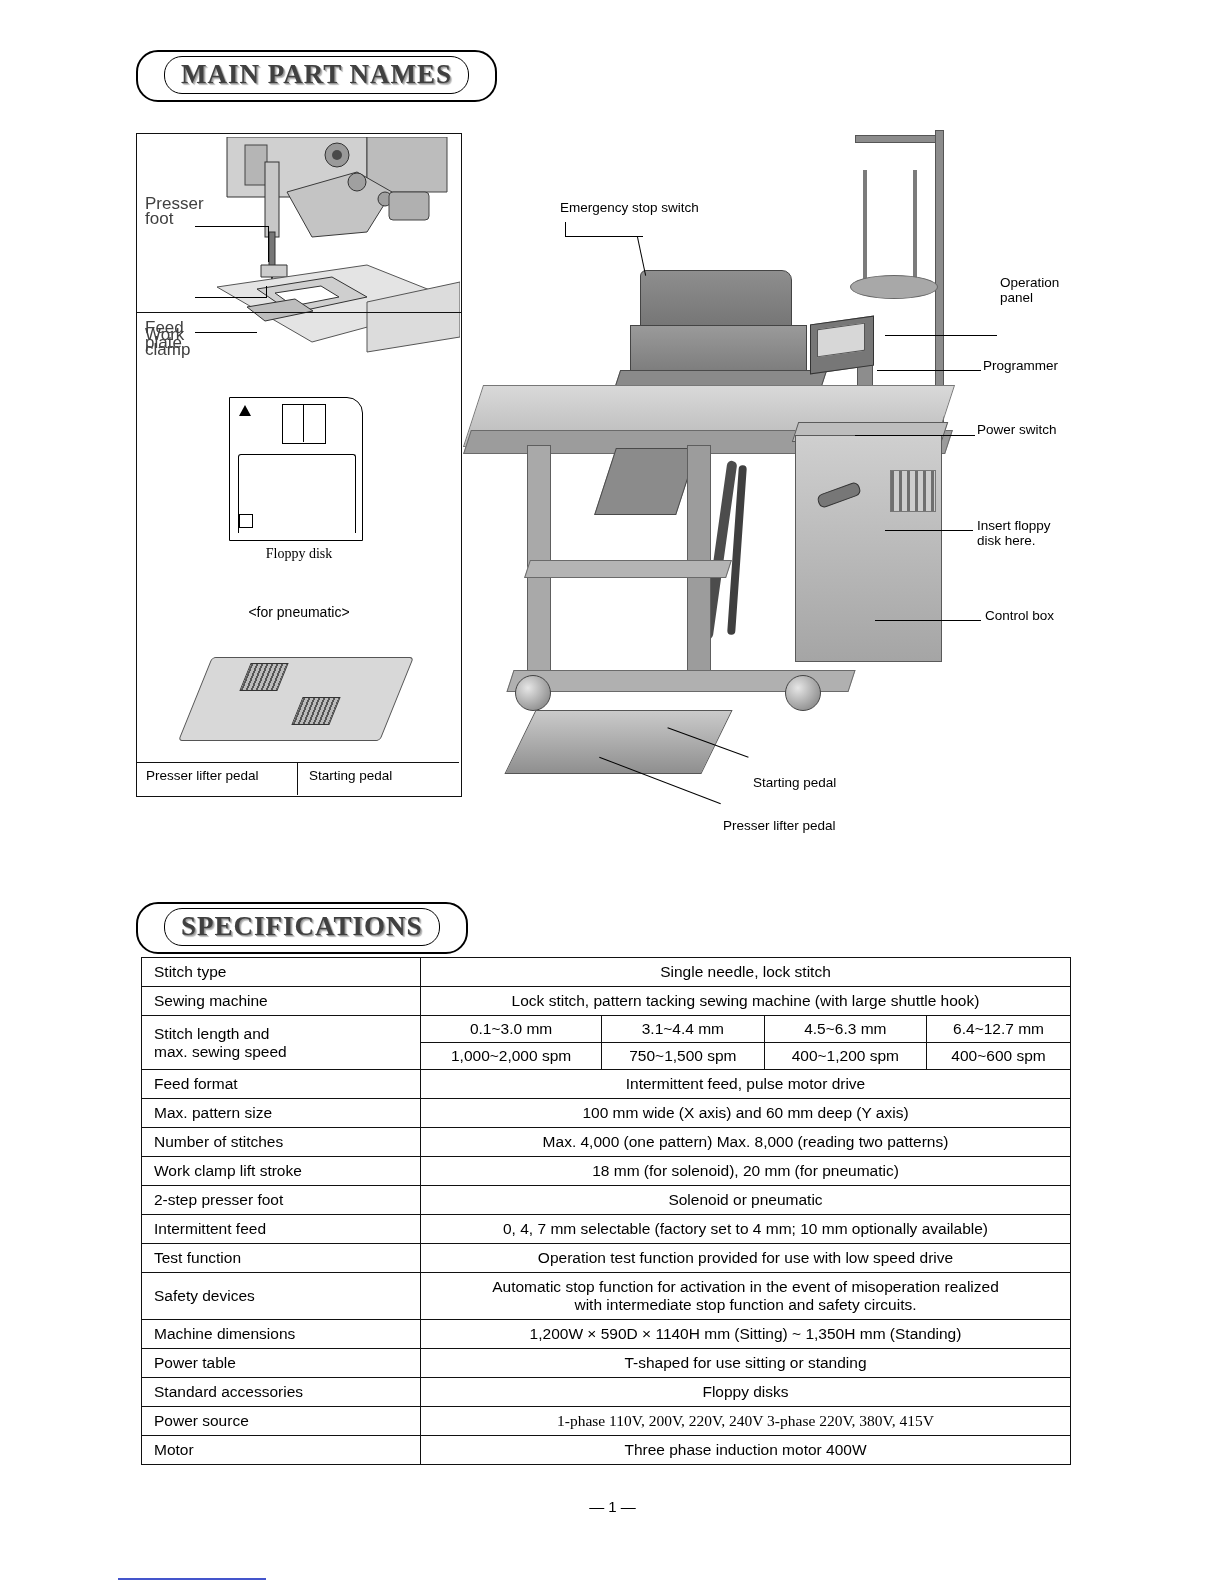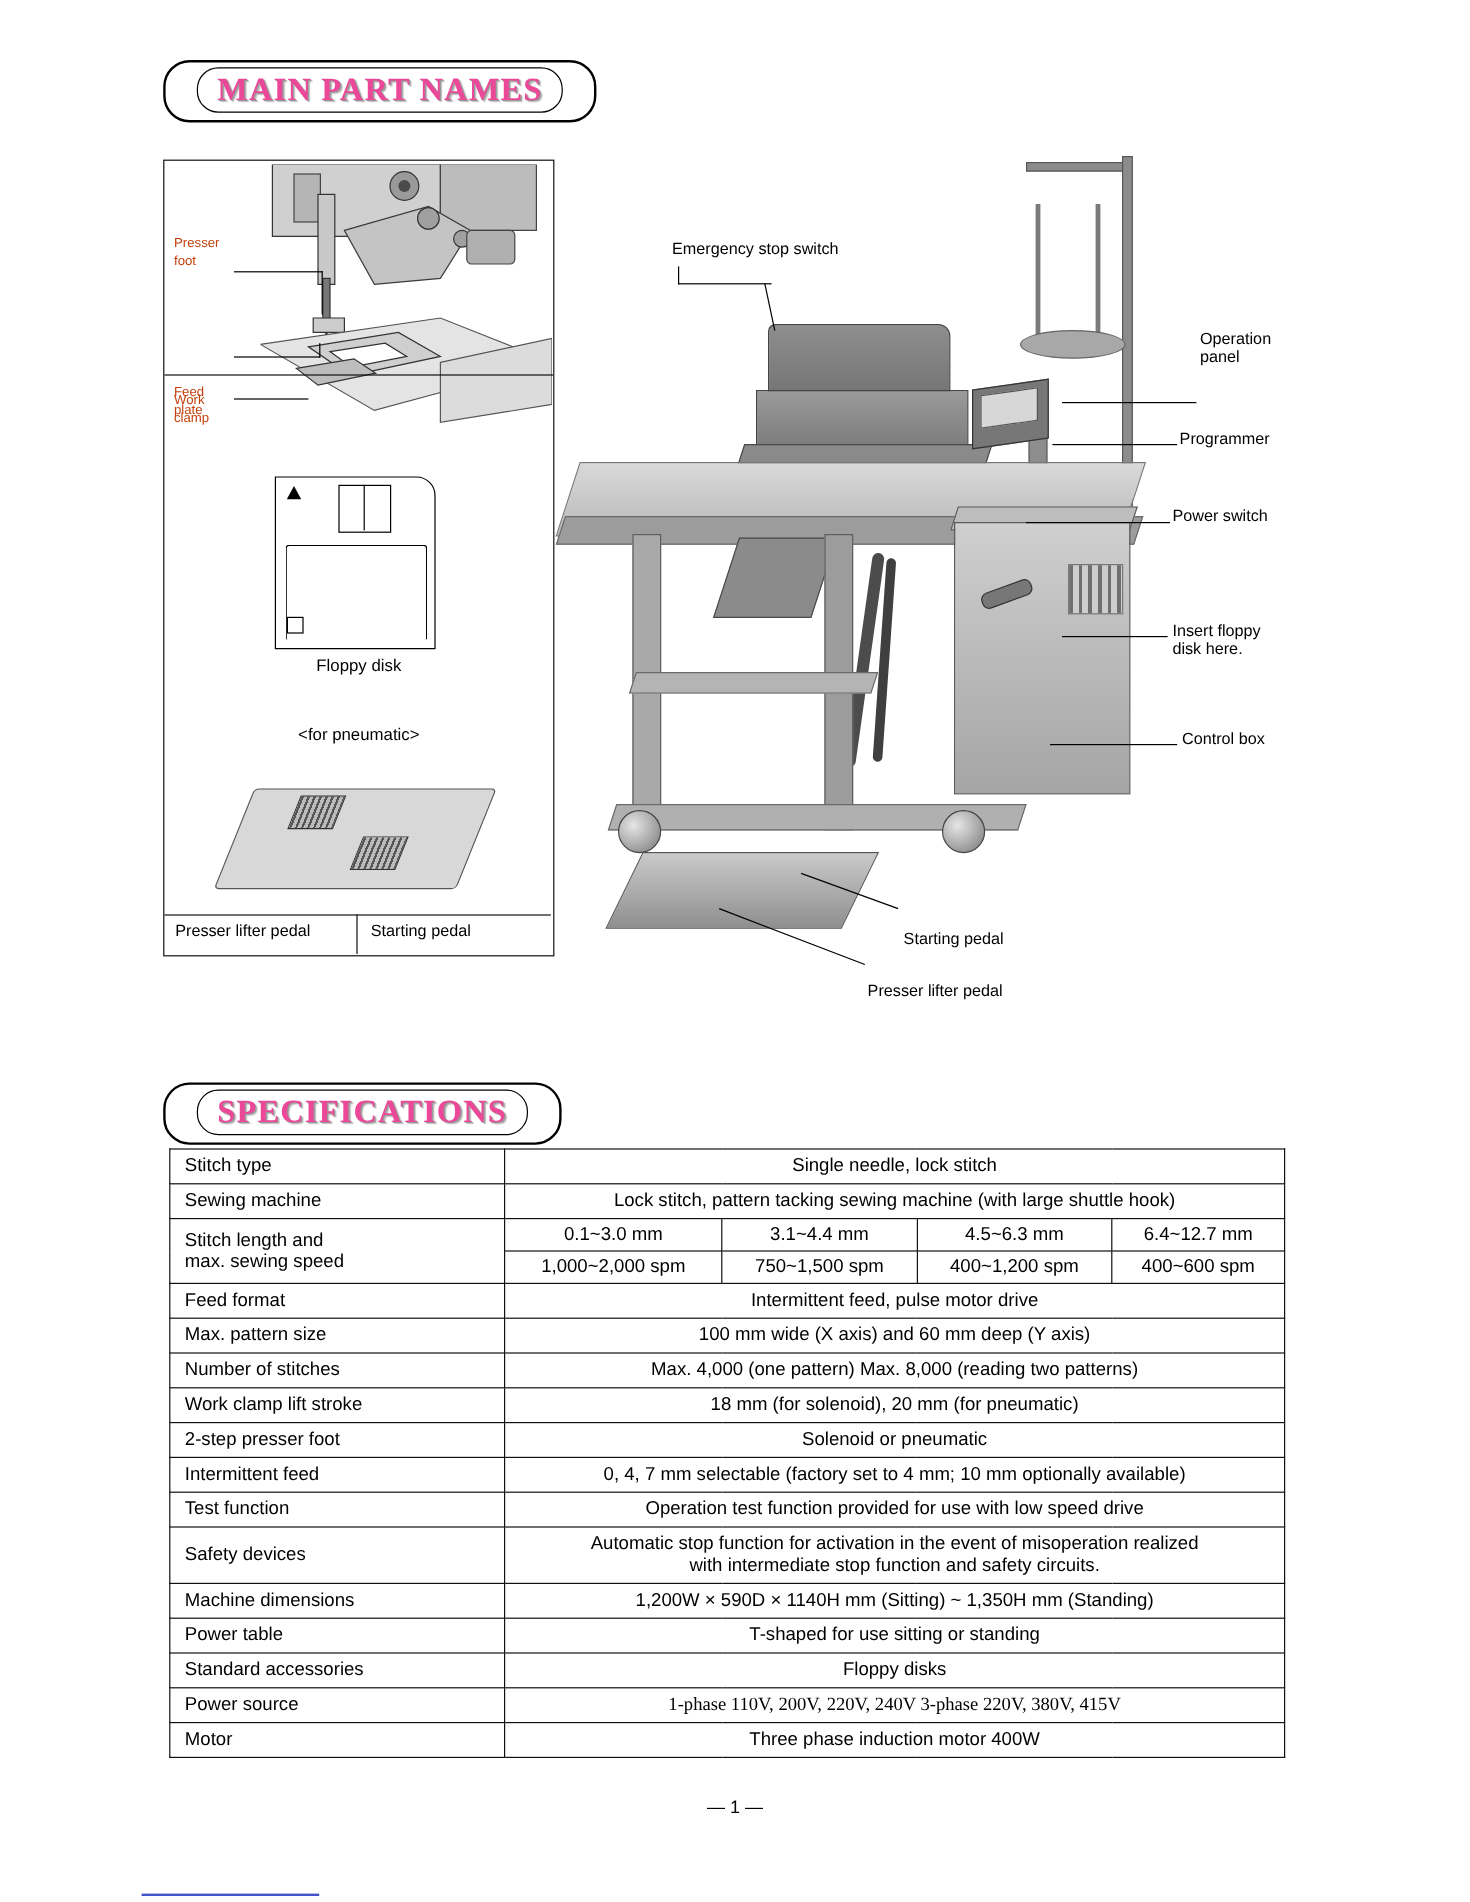--- a/index.html
+++ b/index.html
@@ -29,43 +29,43 @@
     border: 1.5px solid #000;
     border-radius: 18px;
     padding: 2px 16px 3px 16px;
     display: block;
   }
   .section-heading .title {
     font-family: "Liberation Serif", serif;
     font-weight: bold;
     font-size: 27px;
     letter-spacing: 1px;
-    color: #ec4899;
+    color: #404040;
     text-shadow: 1px 1px 0 #999, 2px 2px 1px #bbb;
     white-space: nowrap;
   }
 
   #heading-main { left: 136px; top: 50px; }
   #heading-spec { left: 136px; top: 902px; }
 
   
   #left-figure {
     position: absolute;
     left: 136px;
     top: 133px;
     width: 324px;
     height: 662px;
     border: 1px solid #111;
     background: #fff;
   }
   .fig-label {
     position: absolute;
-    font-size: 11px;
+    font-size: 17px;
     line-height: 15px;
-    color: #c2410c;
+    color: #404040;
     white-space: pre-line;
   }
   .lead-line {
     position: absolute;
     background: #000;
   }
 
   
   #head-illus {
     position: absolute;
@@ -131,20 +131,21 @@
     width: 12px;
     height: 12px;
     border: 1.5px solid #000;
   }
   #floppy-caption {
     position: absolute;
     left: 0; right: 0;
     top: 412px;
     text-align: center;
     font-size: 14px;
+    font-family: Liberation Serif, serif;
   }
   #pneumatic-caption {
     position: absolute;
     left: 0; right: 0;
     top: 470px;
     text-align: center;
     font-size: 14px;
   }
 
   

